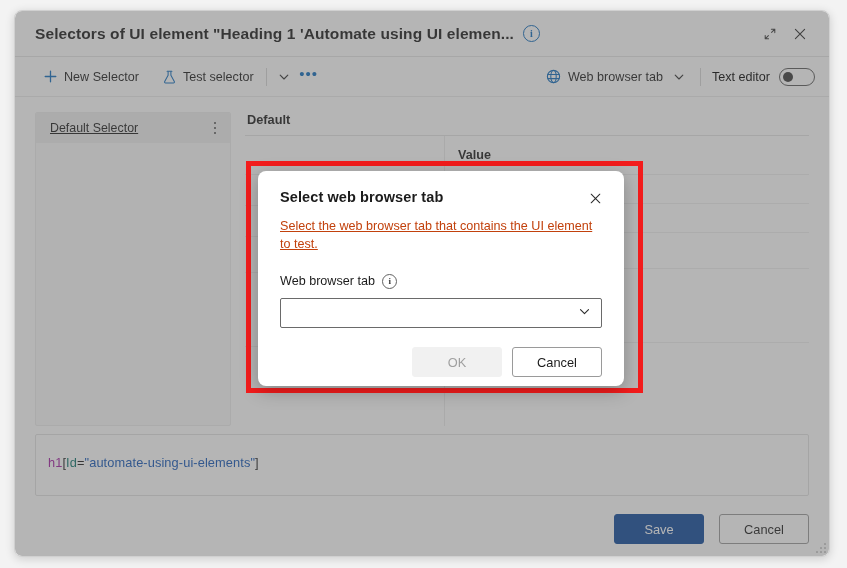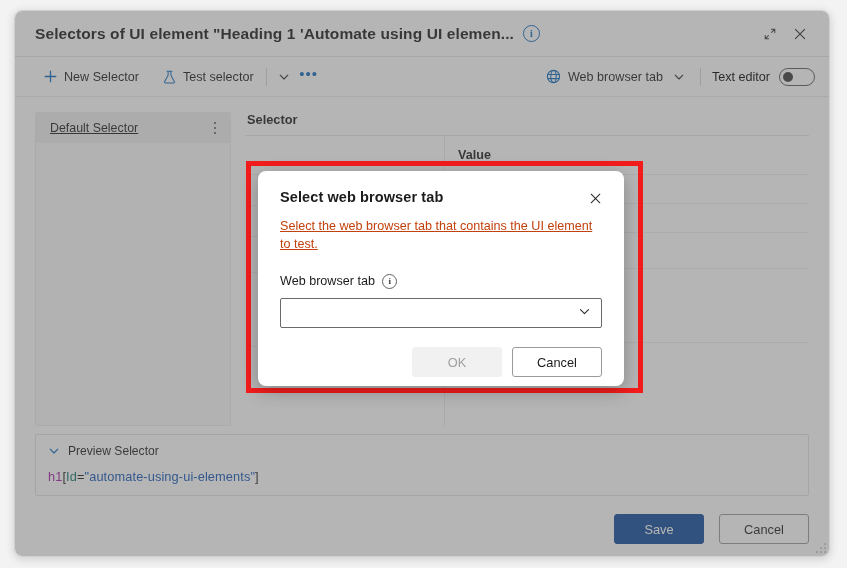--- a/index.html
+++ b/index.html
@@ -366,21 +366,21 @@
           <span class="label">Default Selector</span>
           <span class="kebab">
               <i></i>
               <i></i>
               <i></i>
             </span>
         </div>
       </div>
 
       <div id="right-pane">
-        <div id="elements-head">Selector</div>
+        <div id="elements-head">Default</div>
         <div id="elements-rule"></div>
 
         <div id="grid">
           <div id="grid-left">
             <div class="colhead"></div>
             <div class="grow">
               <span class="cbx"></span>
               <span class="rownum"></span>
               <span class="rowtext"></span>
             </div>
@@ -412,28 +412,20 @@
             <div class="valcell">&nbsp;</div>
             <div class="valcell" style="height:36px">0</div>
             <div class="valcell" style="height:74px"></div>
             <div class="valcell">&nbsp;</div>
           </div>
         </div>
       </div>
     </div>
 
     <div id="preview">
-      <div id="preview-head">
-        <span class="pchev">
-          <svg width="12" height="12" viewBox="0 0 12 12">
-              <path d="M2.2 4.2L6 8.0l3.8-3.8" fill="none" stroke="#0f6cbd" stroke-width="1.2" stroke-linecap="round" stroke-linejoin="round"></path>
-            </svg>
-        </span>
-        <span>Preview Selector</span>
-      </div>
       <div id="preview-code">
         <span class="tok-tag">h1</span><span class="tok-punc">[</span><span class="tok-attr">Id</span><span class="tok-punc">=</span><span class="tok-str">"automate-using-ui-elements"</span><span class="tok-punc">]</span>
       </div>
     </div>
 
     <div id="footer">
       <div class="btn btn-primary">Save</div>
       <div class="btn btn-default">Cancel</div>
     </div>
   </div>

